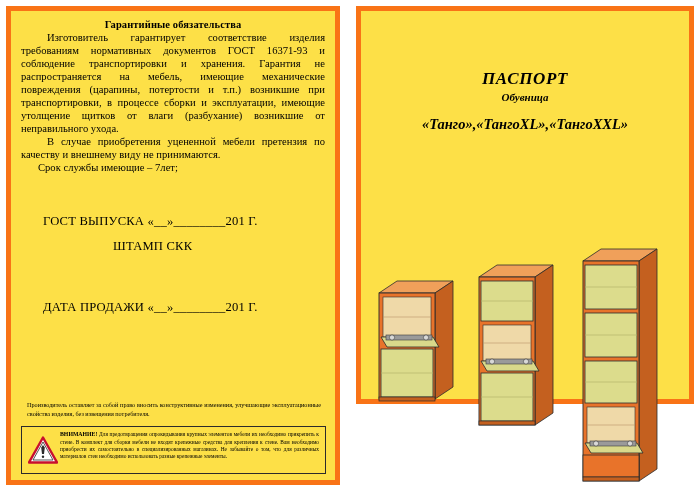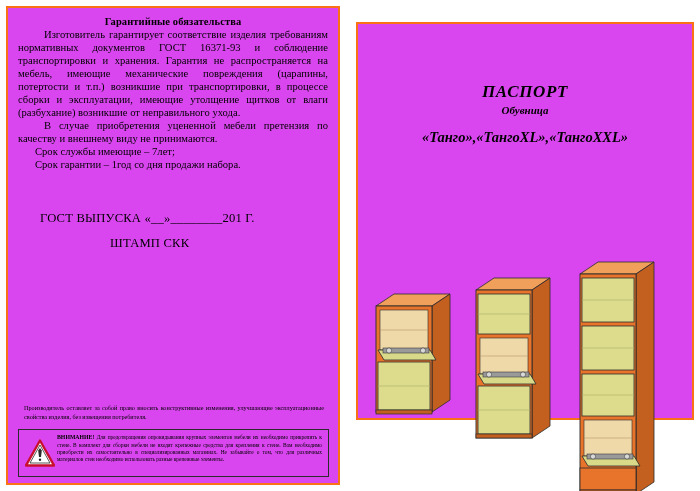--- a/index.html
+++ b/index.html
@@ -10,30 +10,30 @@
     font-family: "Liberation Serif", serif;
   }
   .page {
     position: relative;
     width: 700px; height: 491px;
     background: #ffffff;
     overflow: hidden;
   }
   .panel {
     position: absolute;
-    border: 2px solid #f97316;
-    background: #d946ef;
+    border: 5px solid #f97316;
+    background: #fde047;
   }
   .panel-left {
     left: 6px; top: 6px;
     width: 334px; height: 479px;
     padding: 8px 10px 6px 10px;
   }
   .panel-right {
-    left: 356px; top: 22px;
+    left: 356px; top: 6px;
     width: 338px; height: 398px;
   }
 
   
   .warranty-title {
     text-align: center;
     font-weight: bold;
     font-size: 10.5px;
     margin: 0 0 1px 0;
     letter-spacing: 0.1px;
@@ -126,27 +126,27 @@
 <div class="page">
 
   <div class="panel panel-left">
 
     <div class="warranty-title">Гарантийные обязательства</div>
 
     <div class="warranty-body">
       <p>Изготовитель гарантирует соответствие изделия требованиям нормативных документов ГОСТ 16371-93 и соблюдение транспортировки и хранения.    Гарантия не распространяется на мебель, имеющие механические повреждения (царапины, потертости и т.п.) возникшие при транспортировки, в процессе сборки и эксплуатации, имеющие утолщение щитков от влаги (разбухание) возникшие от неправильного ухода.</p>
       <p>В случае приобретения уцененной мебели претензия по качеству и внешнему виду не принимаются.</p>
       <p class="term">Срок службы имеющие – 7лет;</p>
-      <p class="term">Срок гарантии – 1год со дня продажи набора.</p>
     </div>
 
     <div class="fields">
       <div class="field-line">ГОСТ ВЫПУСКА   «__»________201  Г.</div>
       <div class="field-sub">ШТАМП СКК</div>
       <div class="gap-big"></div>
+      <div class="field-line">ДАТА ПРОДАЖИ «__»________201  Г.</div>
     </div>
 
     <div class="disclaimer">Производитель оставляет за собой право вносить конструктивные изменения, улучшающие эксплуатационные свойства изделия, без извещения потребителя.</div>
 
     <div class="warning-box">
       <div class="warning-icon">
         <svg width="30" height="28" viewBox="0 0 30 28" aria-hidden="true">
           <polygon points="15,1.5 29,26.5 1,26.5" fill="#ffffff" stroke="#C8102E" stroke-width="2.4" stroke-linejoin="round"></polygon>
           <polygon points="15,6 25,24 5,24" fill="none" stroke="#2b2b2b" stroke-width="0.8"></polygon>
           <path d="M15 9 L13.2 11.5 L14 18 L16 18 L16.8 11.5 Z" fill="#2b2b2b"></path>

